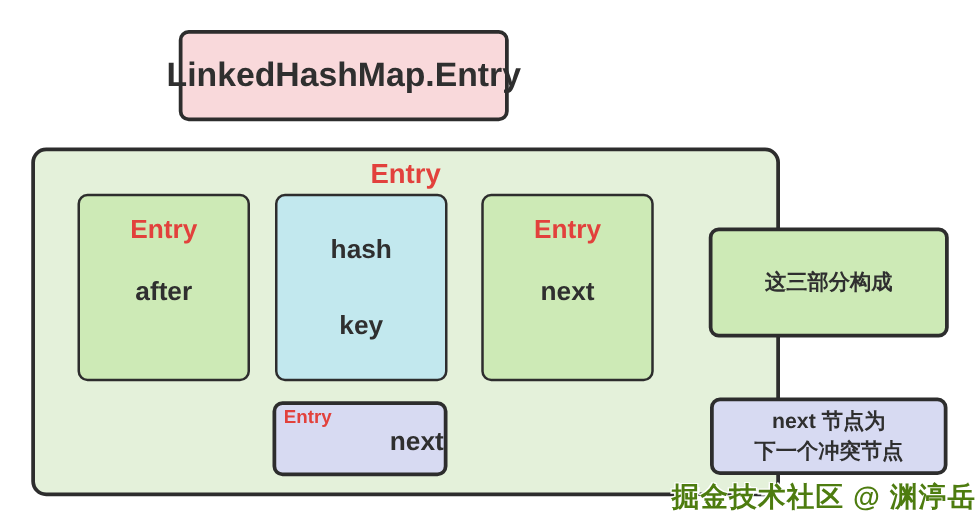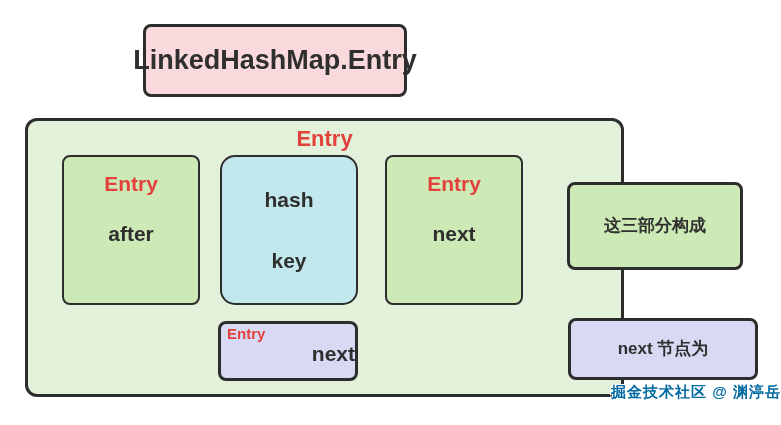--- a/index.html
+++ b/index.html
@@ -38,21 +38,21 @@
   }
 
   
   .member-box {
     position: absolute; top: 34px; width: 138px; height: 150px;
     border: 2.5px solid var(--border); border-radius: 8px;
     display: flex; flex-direction: column; align-items: center;
     padding-top: 14px; gap: 24px;
   }
   .member-box.green { background: var(--box_green); }
-  .member-box.cyan  { background: var(--cyan); justify-content: space-around; padding: 12px; gap: 0; border-radius: 15px; }
+  .member-box.cyan  { background: var(--cyan); justify-content: space-around; padding: 12px; gap: 0; }
   .box-before { left: 34px; }
   .box-core   { left: 192px; }
   .box-after  { left: 357px; }
 
   .entry-label { font-size: 21px; font-weight: bold; color: var(--red); line-height: 26px; }
   .field-label { font-size: 21px; font-weight: bold; color: var(--dark_text); line-height: 26px; }
 
   
   .next-box {
     position: absolute; left: 190px; top: 200px; width: 140px; height: 60px;
@@ -68,28 +68,28 @@
   }
 
   
   .note-box {
     position: absolute;
     border: 3px solid var(--border); border-radius: 8px;
     display: flex; flex-direction: column; align-items: center; justify-content: center;
     font-size: 17px; font-weight: bold; color: var(--dark_text);
     line-height: 24px; text-align: center;
   }
-  .note-doubly { left: 567px; top: 182px; width: 176px; height: 88px; background: var(--box_green); text-align: right; }
+  .note-doubly { left: 567px; top: 182px; width: 192px; height: 88px; background: var(--box_green); text-align: right; }
   .note-next   { left: 568px; top: 318px; width: 190px; height: 62px; background: var(--purple); }
 
   
   .watermark {
     position: absolute; left: 492px; top: 383px; width: 289px;
     text-align: right;
-    font-size: 15px; font-weight: bold; color: #0369a1;
+    font-size: 22px; font-weight: bold; color: #4d7c0f;
     letter-spacing: 1px;
     text-shadow: 2px 2px 0 #ffffff, -1px -1px 0 #ffffff,
                  1px -1px 0 #ffffff, -1px 1px 0 #ffffff;
     white-space: nowrap;
   }
 </style>
 </head>
 <body>
 
 <div class="canvas">
@@ -121,17 +121,18 @@
       <span class="field-label">next</span>
     </div>
   </div>
 
   <div class="note-box note-doubly">
     <span>这三部分构成</span>
   </div>
 
   <div class="note-box note-next">
     <span>next 节点为</span>
+    <span>下一个冲突节点</span>
   </div>
 
   <div class="watermark">掘金技术社区 @ 渊渟岳</div>
 
 </div>
 
 </body></html>

